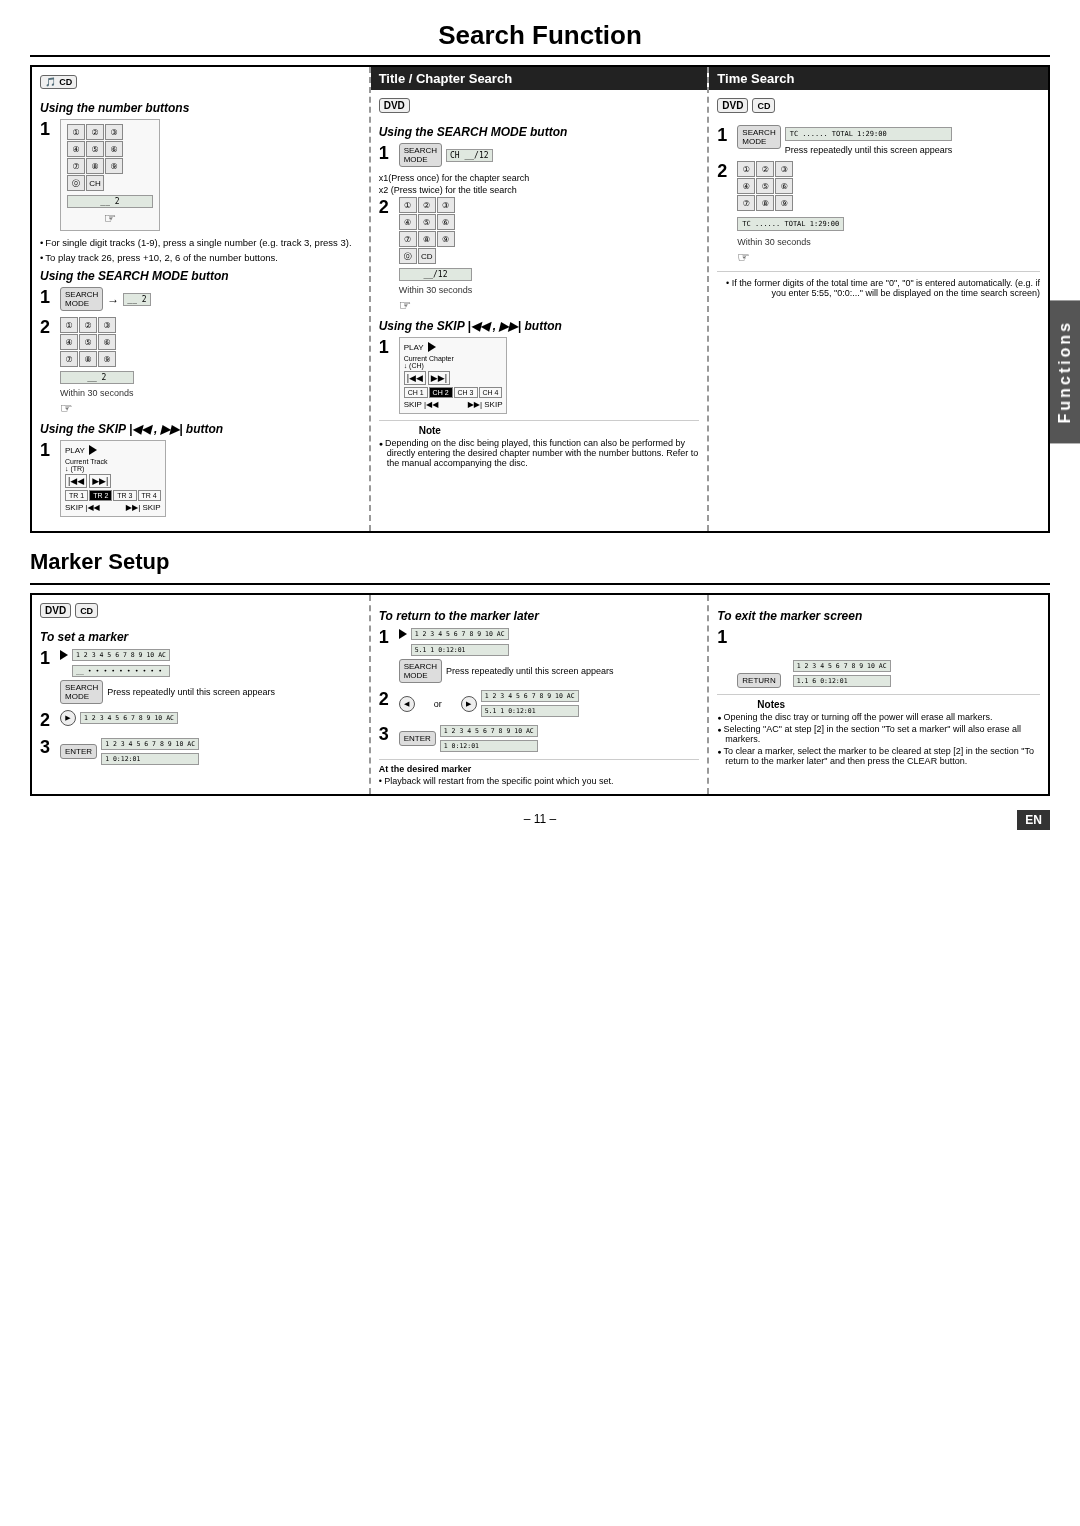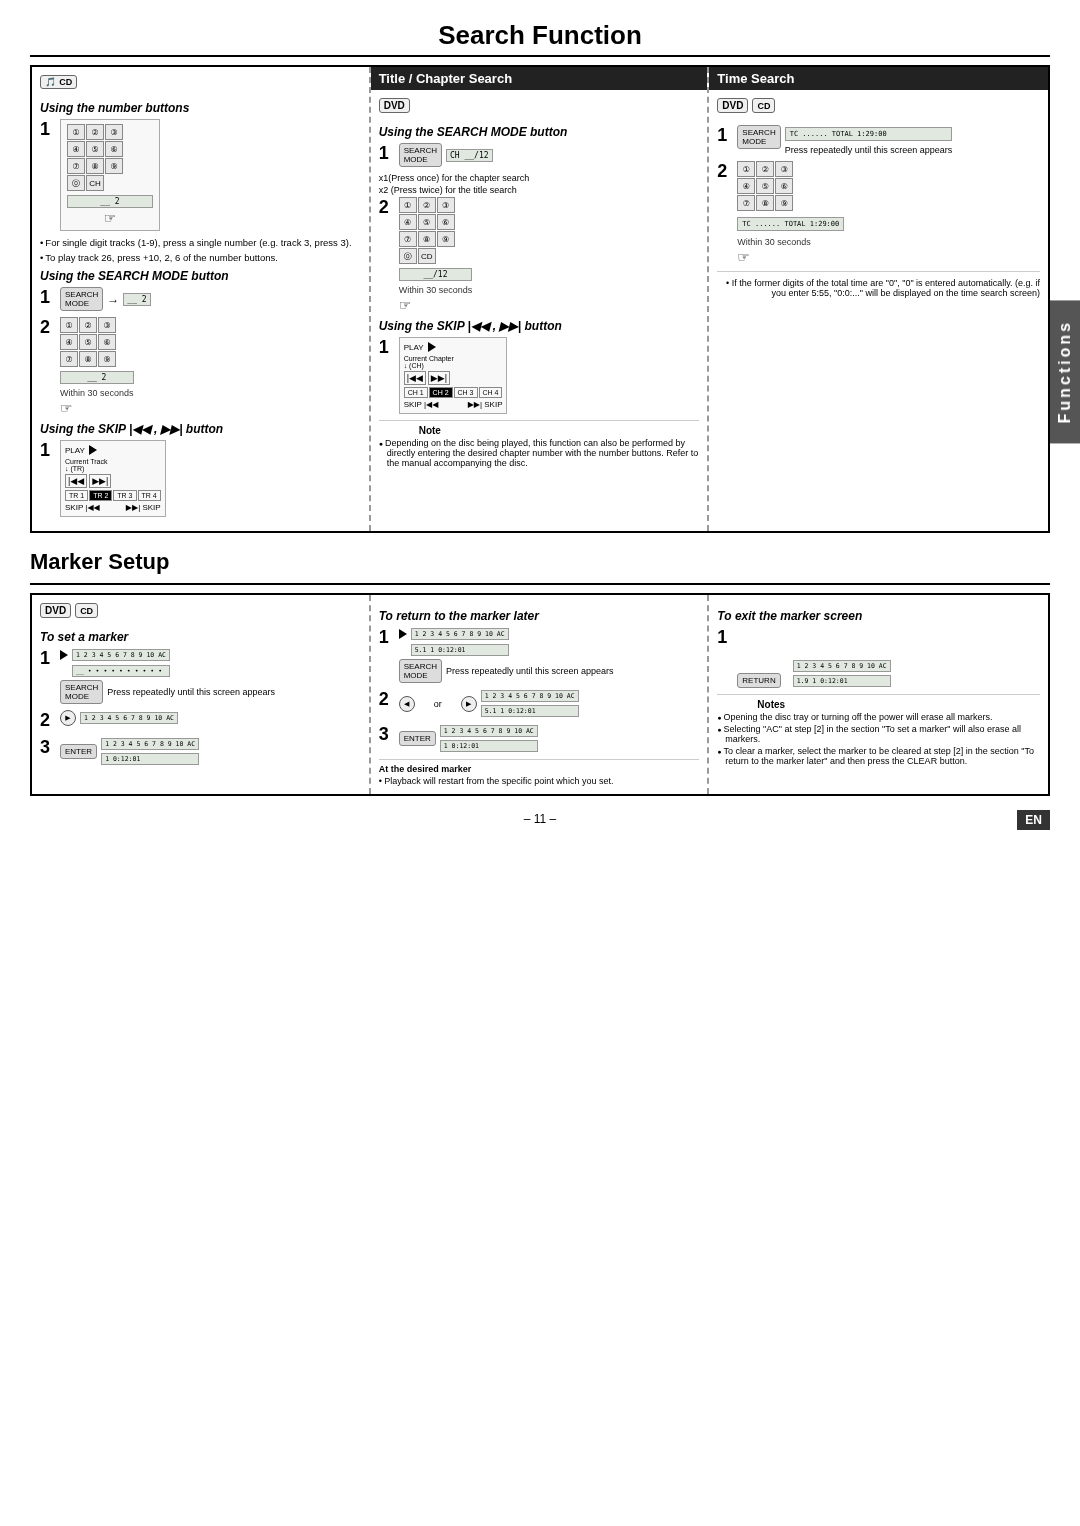--- a/index.html
+++ b/index.html
@@ -671,21 +671,21 @@
     <div class="subsection-title">To exit the marker screen</div>
 
     <div class="step-row">
       <span class="step-num">1</span>
       <div style="display:flex;gap:12px;align-items:flex-end;margin-top:32px;">
         <div style="display:flex;flex-direction:column;gap:2px;">
           <div class="search-mode-btn">RETURN</div>
         </div>
         <div style="display:flex;flex-direction:column;gap:1px;">
           <div class="marker-screen">1 2 3 4 5 6 7 8 9 10 AC</div>
-          <div class="marker-screen">1.9  1 0:12:01</div>
+          <div class="marker-screen">1.1  6 0:12:01</div>
         </div>
       </div>
     </div>
 
     <div class="note-section">
       <div class="note-title">Notes</div>
       <p class="note-bullet">Opening the disc tray or turning off the power will erase all markers.</p>
       <p class="note-bullet">Selecting "AC" at step [2] in the section "To set a marker" will also erase all markers.</p>
       <p class="note-bullet">To clear a marker, select the marker to be cleared at step [2] in the section "To return to the marker later" and then press the CLEAR button.</p>
     </div>

